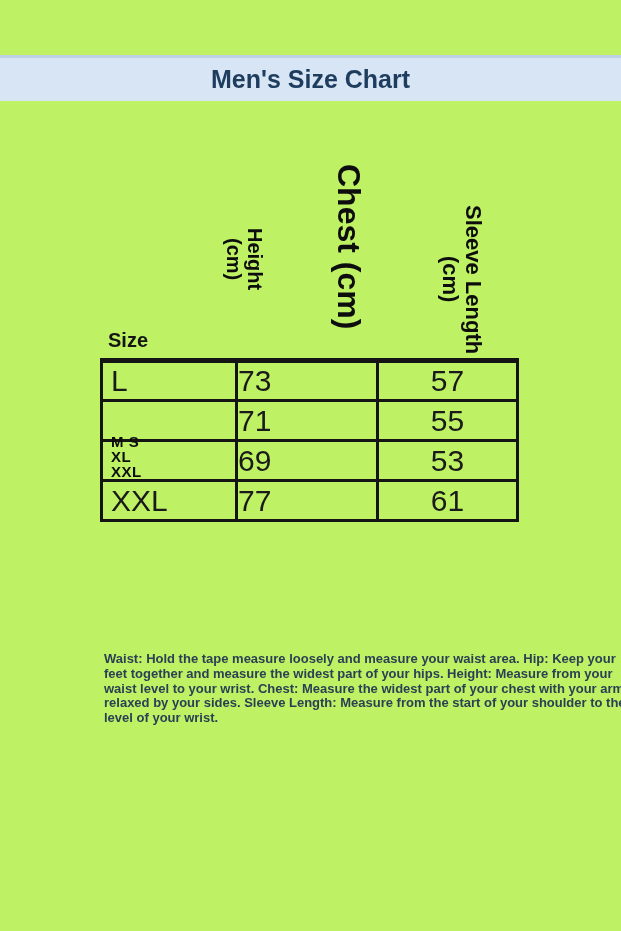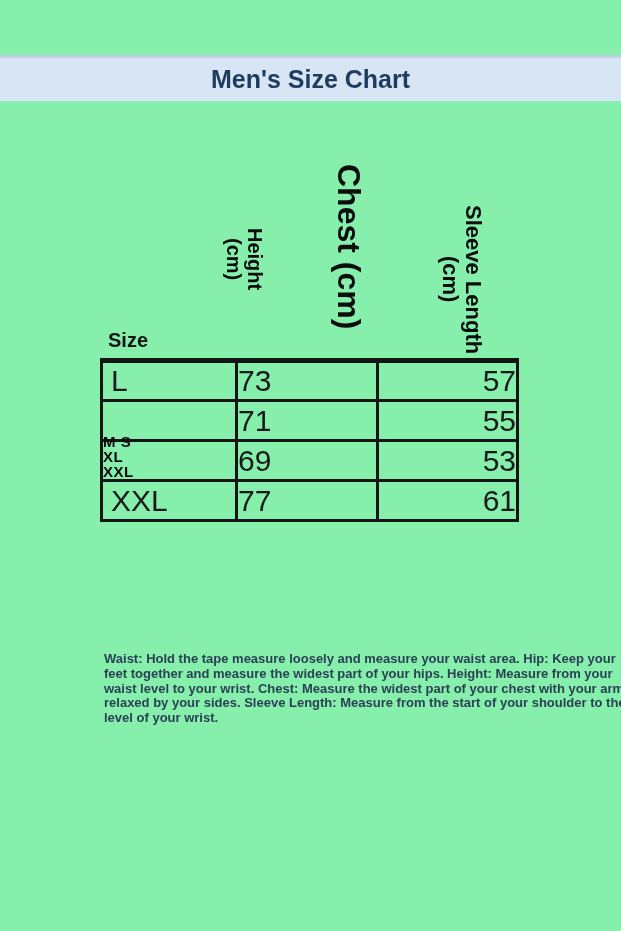--- a/index.html
+++ b/index.html
@@ -1,21 +1,21 @@
 <!DOCTYPE html>
 <html><head>
 <meta charset="utf-8">
 <style>
   * { margin: 0; padding: 0; box-sizing: border-box; }
   html, body { background: #ffffff; }
   .page {
     position: relative;
     width: 621px;
     height: 931px;
-    background: #86efac;
+    background: #bef264;
     font-family: "Liberation Sans", sans-serif;
     overflow: hidden;
   }
 
   
   .band {
     position: absolute;
     left: 0;
     width: 621px;
     background: #d7e5f5;
@@ -75,33 +75,34 @@
   table.size-table td {
     border: 3px solid #141414;
     height: 40px;
     font-size: 30px;
     color: #1a1a1a;
     overflow: visible;
   }
   table.size-table tr:first-child td { border-top-width: 5px; }
   td.cell-size { width: 135px; text-align: left; padding-left: 8px; }
   td.cell-num1 { width: 141px; }
-  td.cell-num2 { width: 140px; text-align: right; }
+  td.cell-num2 { width: 140px; text-align: center; }
 
   
   .glitch-cluster {
     position: absolute;
     left: 103px;
     top: 434px;
     z-index: 4;
     font-weight: 700;
     font-size: 15px;
     line-height: 15px;
     color: #0d0d0d;
     letter-spacing: 0.5px;
+    padding-left: 8px;
   }
   .glitch-cluster span { display: block; }
 
   
   .measure-heading {
     position: absolute;
     left: 39px;
     top: 584px;
     font-size: 27px;
     font-weight: 700;

